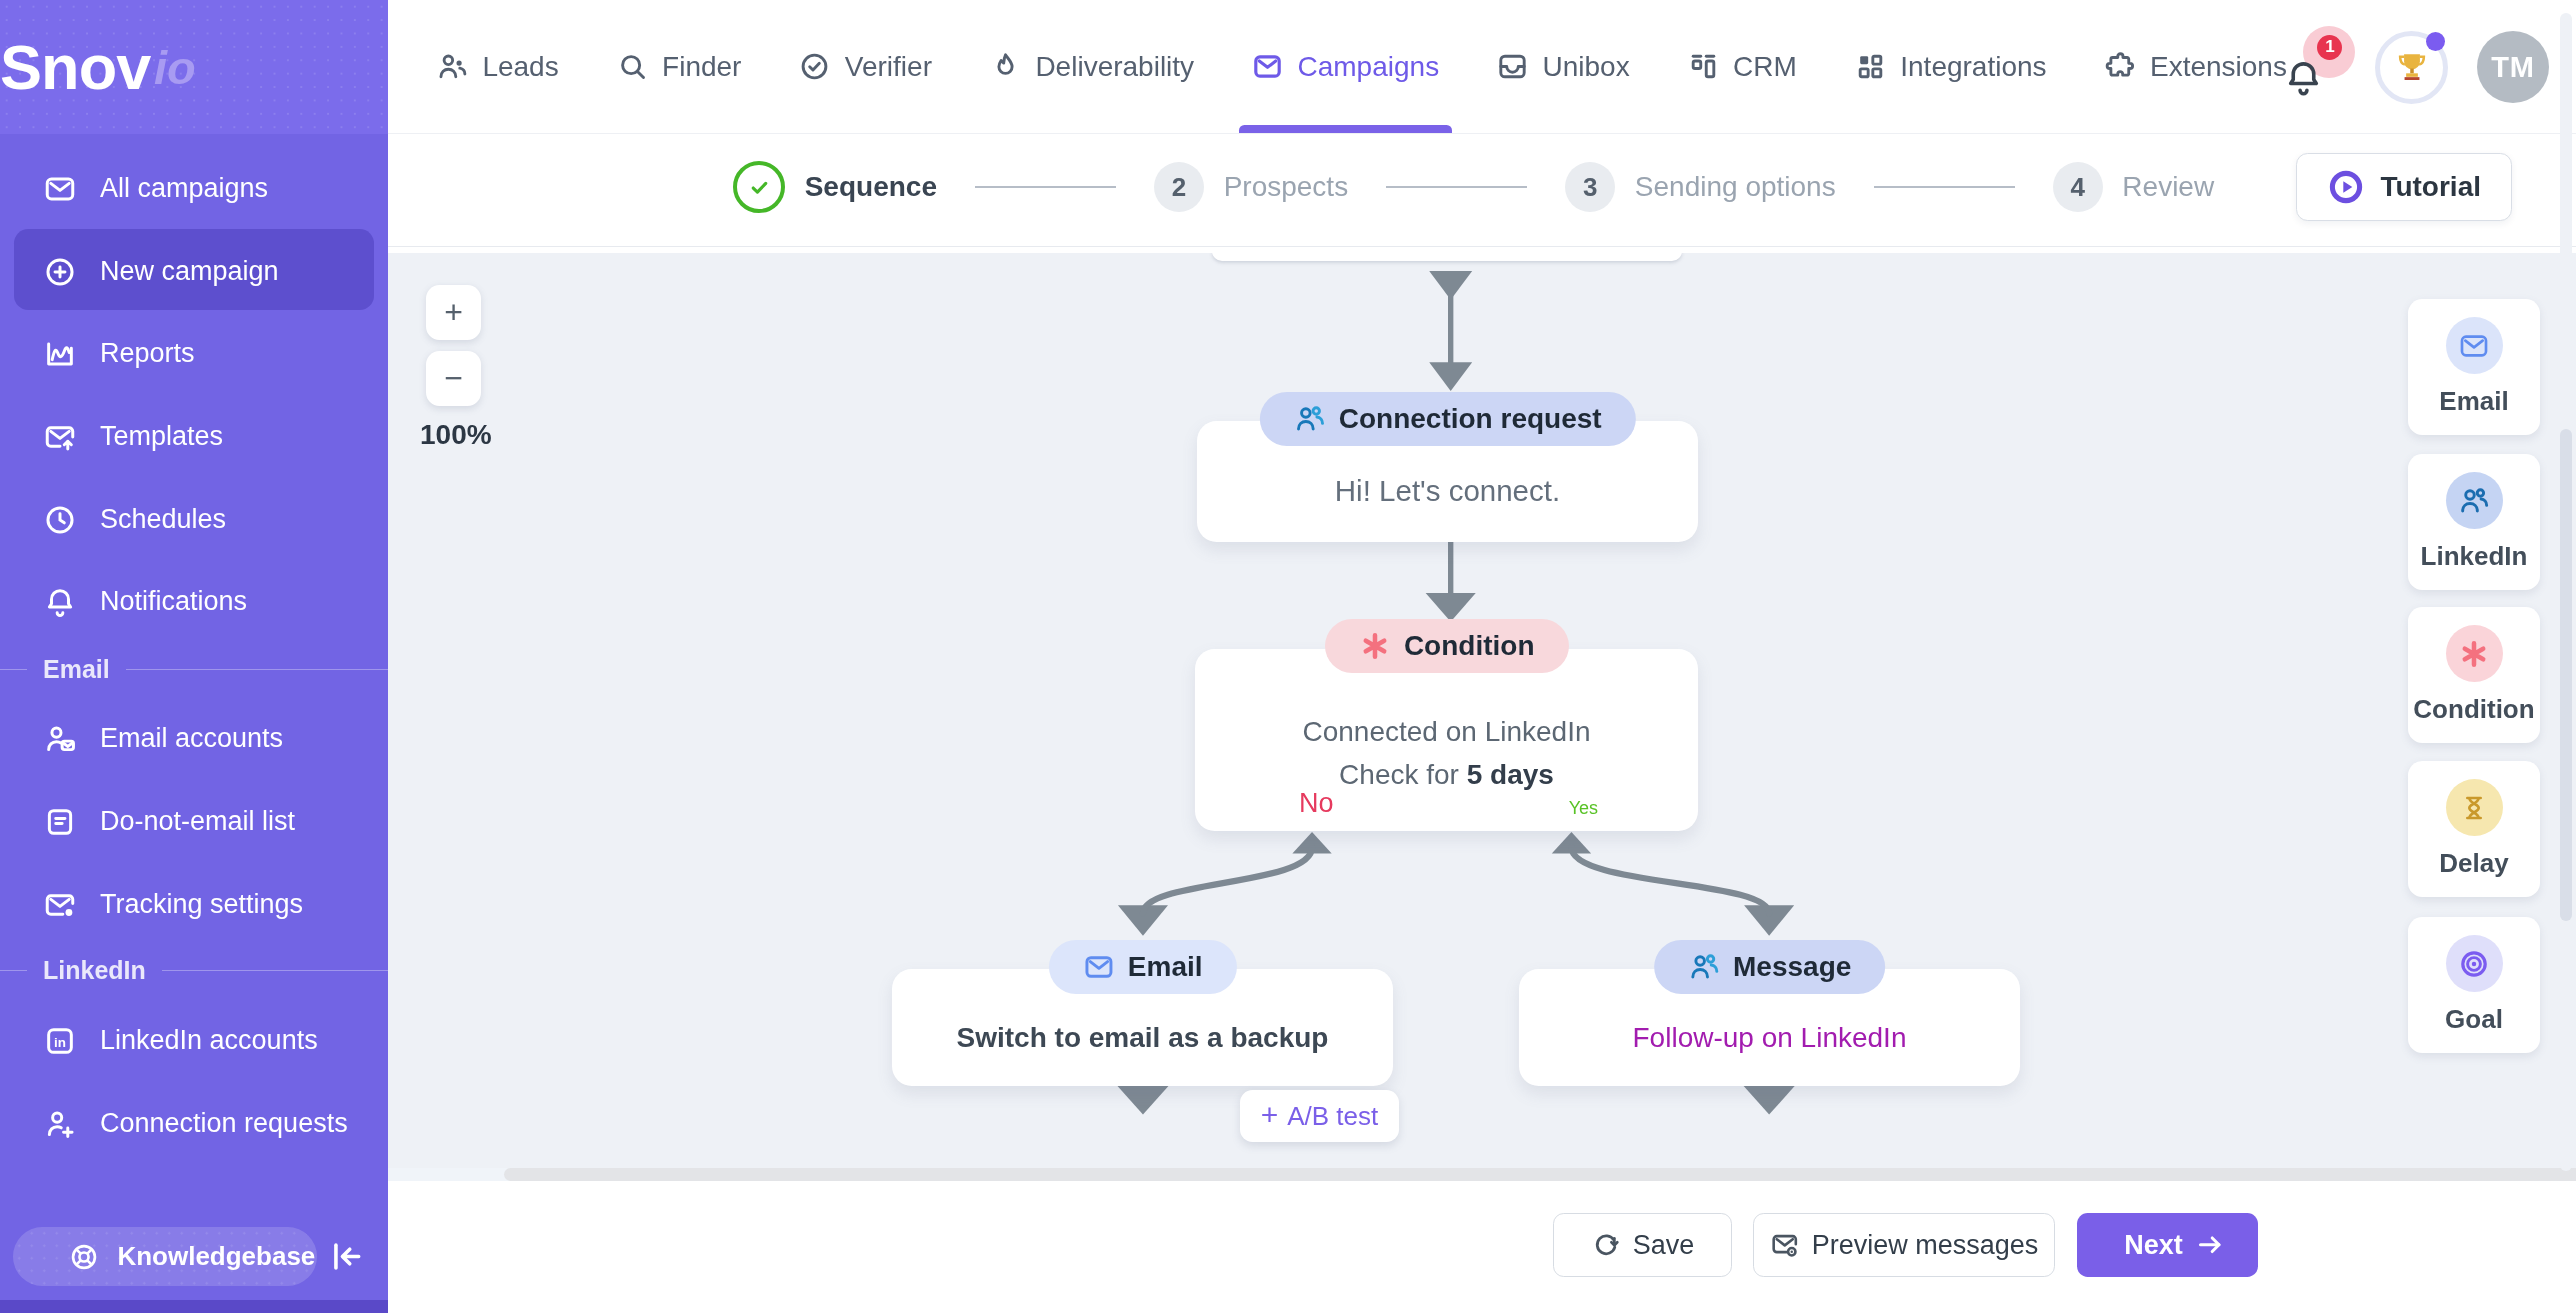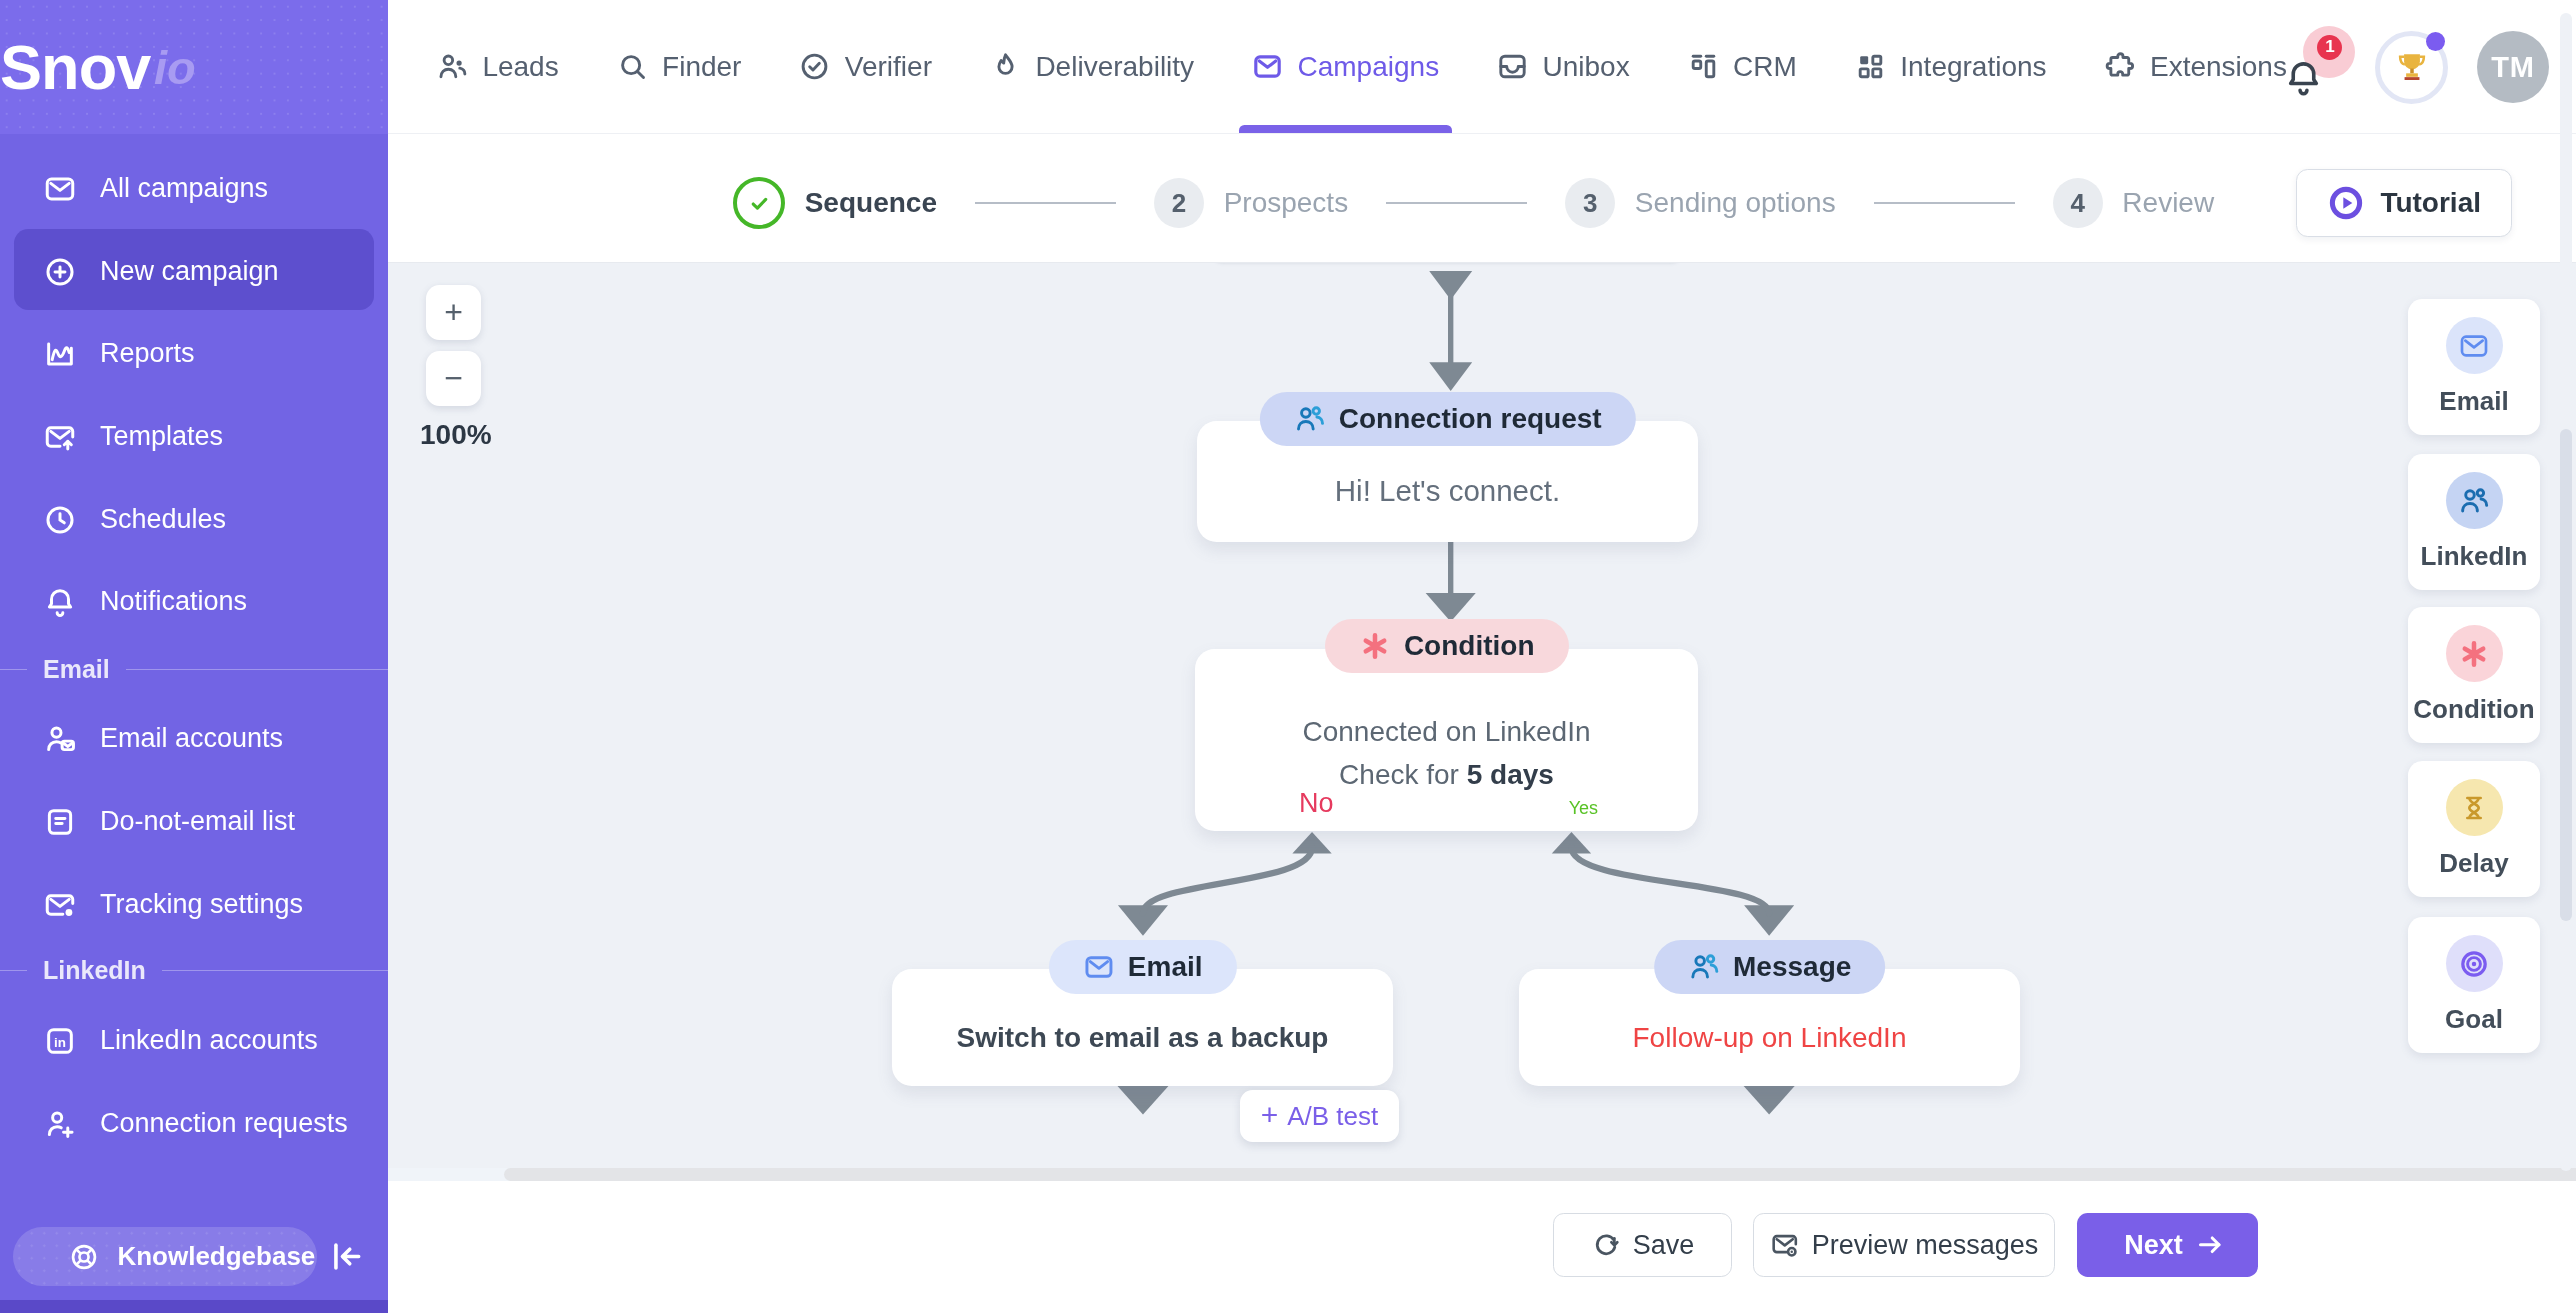--- a/index.html
+++ b/index.html
@@ -42,21 +42,21 @@
   #bell-wrap svg { position:absolute; left:0; bottom:5.4px; width:41px; height:41px; color:#39434f; }
   #bell-badge { position:absolute; right:3.6px; top:3.6px; width:25px; height:25px; border-radius:50%; background:#e8344f; color:#fff;
     font-size:17px; font-weight:700; display:flex; align-items:center; justify-content:center; z-index:2; }
   #trophy { position:relative; width:73px; height:73px; border-radius:50%; background:#fff; border:5.4px solid #e2e6f5;
     display:flex; align-items:center; justify-content:center; cursor:pointer; }
   #trophy-dot { position:absolute; right:-1.8px; top:-3.6px; width:19px; height:19px; border-radius:50%; background:#7b5cf0; }
   #avatar { width:72px; height:72px; border-radius:50%; background:#b4bbc3; color:#fff; font-size:29px; font-weight:700;
     letter-spacing:0.9px; display:flex; align-items:center; justify-content:center; cursor:pointer; }
 
   
-  #stepper { position:absolute; left:388px; top:144px; width:2188px; height:119px; background:#fff; border-bottom:0.9px solid #e7eaef; z-index:15; }
+  #stepper { position:absolute; left:388px; top:128px; width:2188px; height:119px; background:#fff; border-bottom:0.9px solid #e7eaef; z-index:15; }
   #steps { position:absolute; left:345px; top:0; height:118px; display:flex; align-items:center; }
   .step { display:flex; align-items:center; gap:19.7px; cursor:pointer; }
   .step-circle { width:50px; height:50px; border-radius:50%; background:#e9ecf0; color:#55606d; font-size:26px; font-weight:600;
     display:flex; align-items:center; justify-content:center; }
   .step-done-circle { width:52px; height:52px; border-radius:50%; background:#fff; border:4.5px solid #45b728;
     display:flex; align-items:center; justify-content:center; }
   .step-label { font-size:28px; color:#9aa4b0; font-weight:500; white-space:nowrap; }
   .step-label.done { color:#3a4552; font-weight:600; }
   .connector { width:141px; height:2.7px; background:#b6bdc7; margin:0 38px; }
   #tutorial-btn { position:absolute; right:64px; top:25px; height:68px; padding:0 30px; background:#fff; border:1.8px solid #d9dee6;
@@ -438,21 +438,21 @@
     <div class="node" style="left:1131px; top:716px; width:501px; height:117px; padding-top:21.5px;">
       <div class="pill" style="background:#ccd6f5;">
         <svg viewBox="0 0 24 24" fill="none" stroke="#1878b9" stroke-width="2.2" stroke-linecap="round">
             <circle cx="9" cy="7.5" r="3.2"></circle>
             <path d="M3.5 19.5c0-3.4 2.4-5.6 5.5-5.6s5.5 2.2 5.5 5.6"></path>
             <circle cx="16.8" cy="6" r="2.4" stroke="#2d9fd8"></circle>
             <path d="M17.3 10.5c2.4.3 4.2 2.2 4.2 4.8" stroke="#2d9fd8"></path>
           </svg>
         <span class="pill-label">Message</span>
       </div>
-      <div class="node-body" style="font-size:28px; color:#ef4444;">Follow-up on LinkedIn</div>
+      <div class="node-body" style="font-size:28px; color:#a21caf;">Follow-up on LinkedIn</div>
     </div>
 
     <div class="zoom-btn" style="top:32px;">+</div>
     <div class="zoom-btn" style="top:98px;">−</div>
     <div id="zoom-level">100%</div>
 
     <div class="pal-card" style="top:46px;">
       <span class="pal-circle" style="background:#dbe4fa;">
         <svg viewBox="0 0 24 24" fill="none" stroke="#5f8cf0" stroke-width="2" stroke-linecap="round" stroke-linejoin="round">
             <rect x="3" y="5" width="18" height="14" rx="3"></rect>

